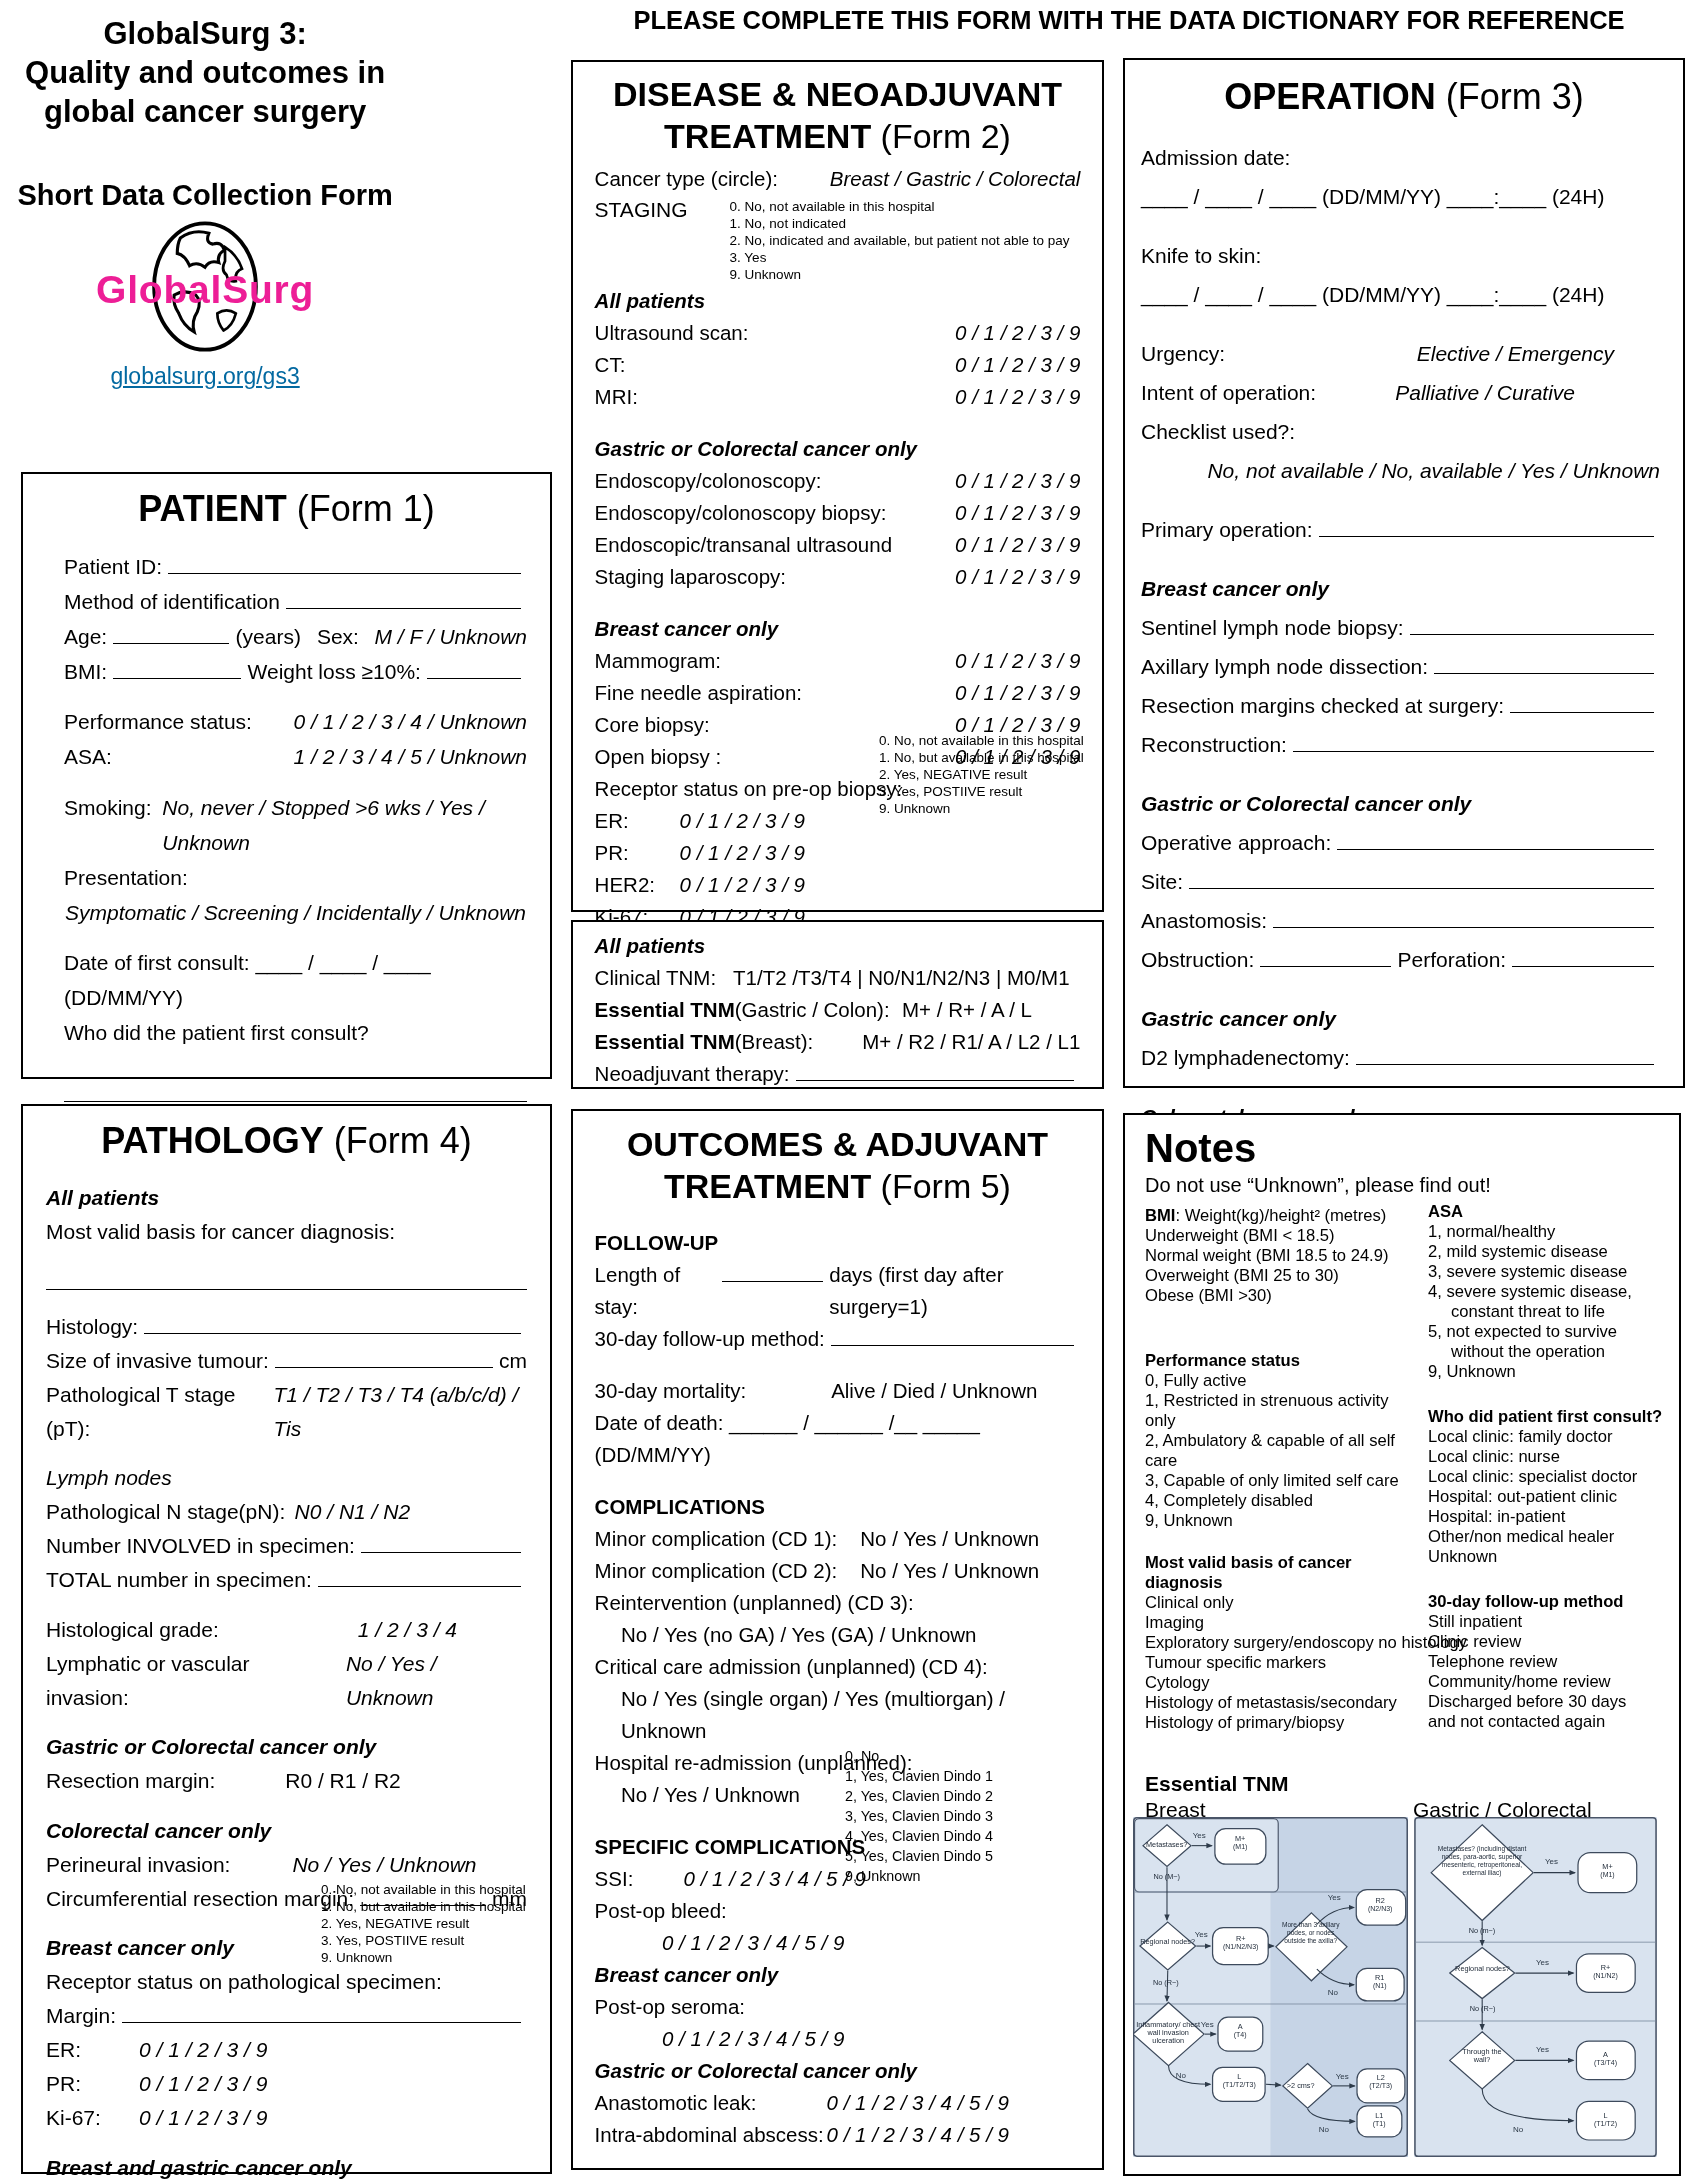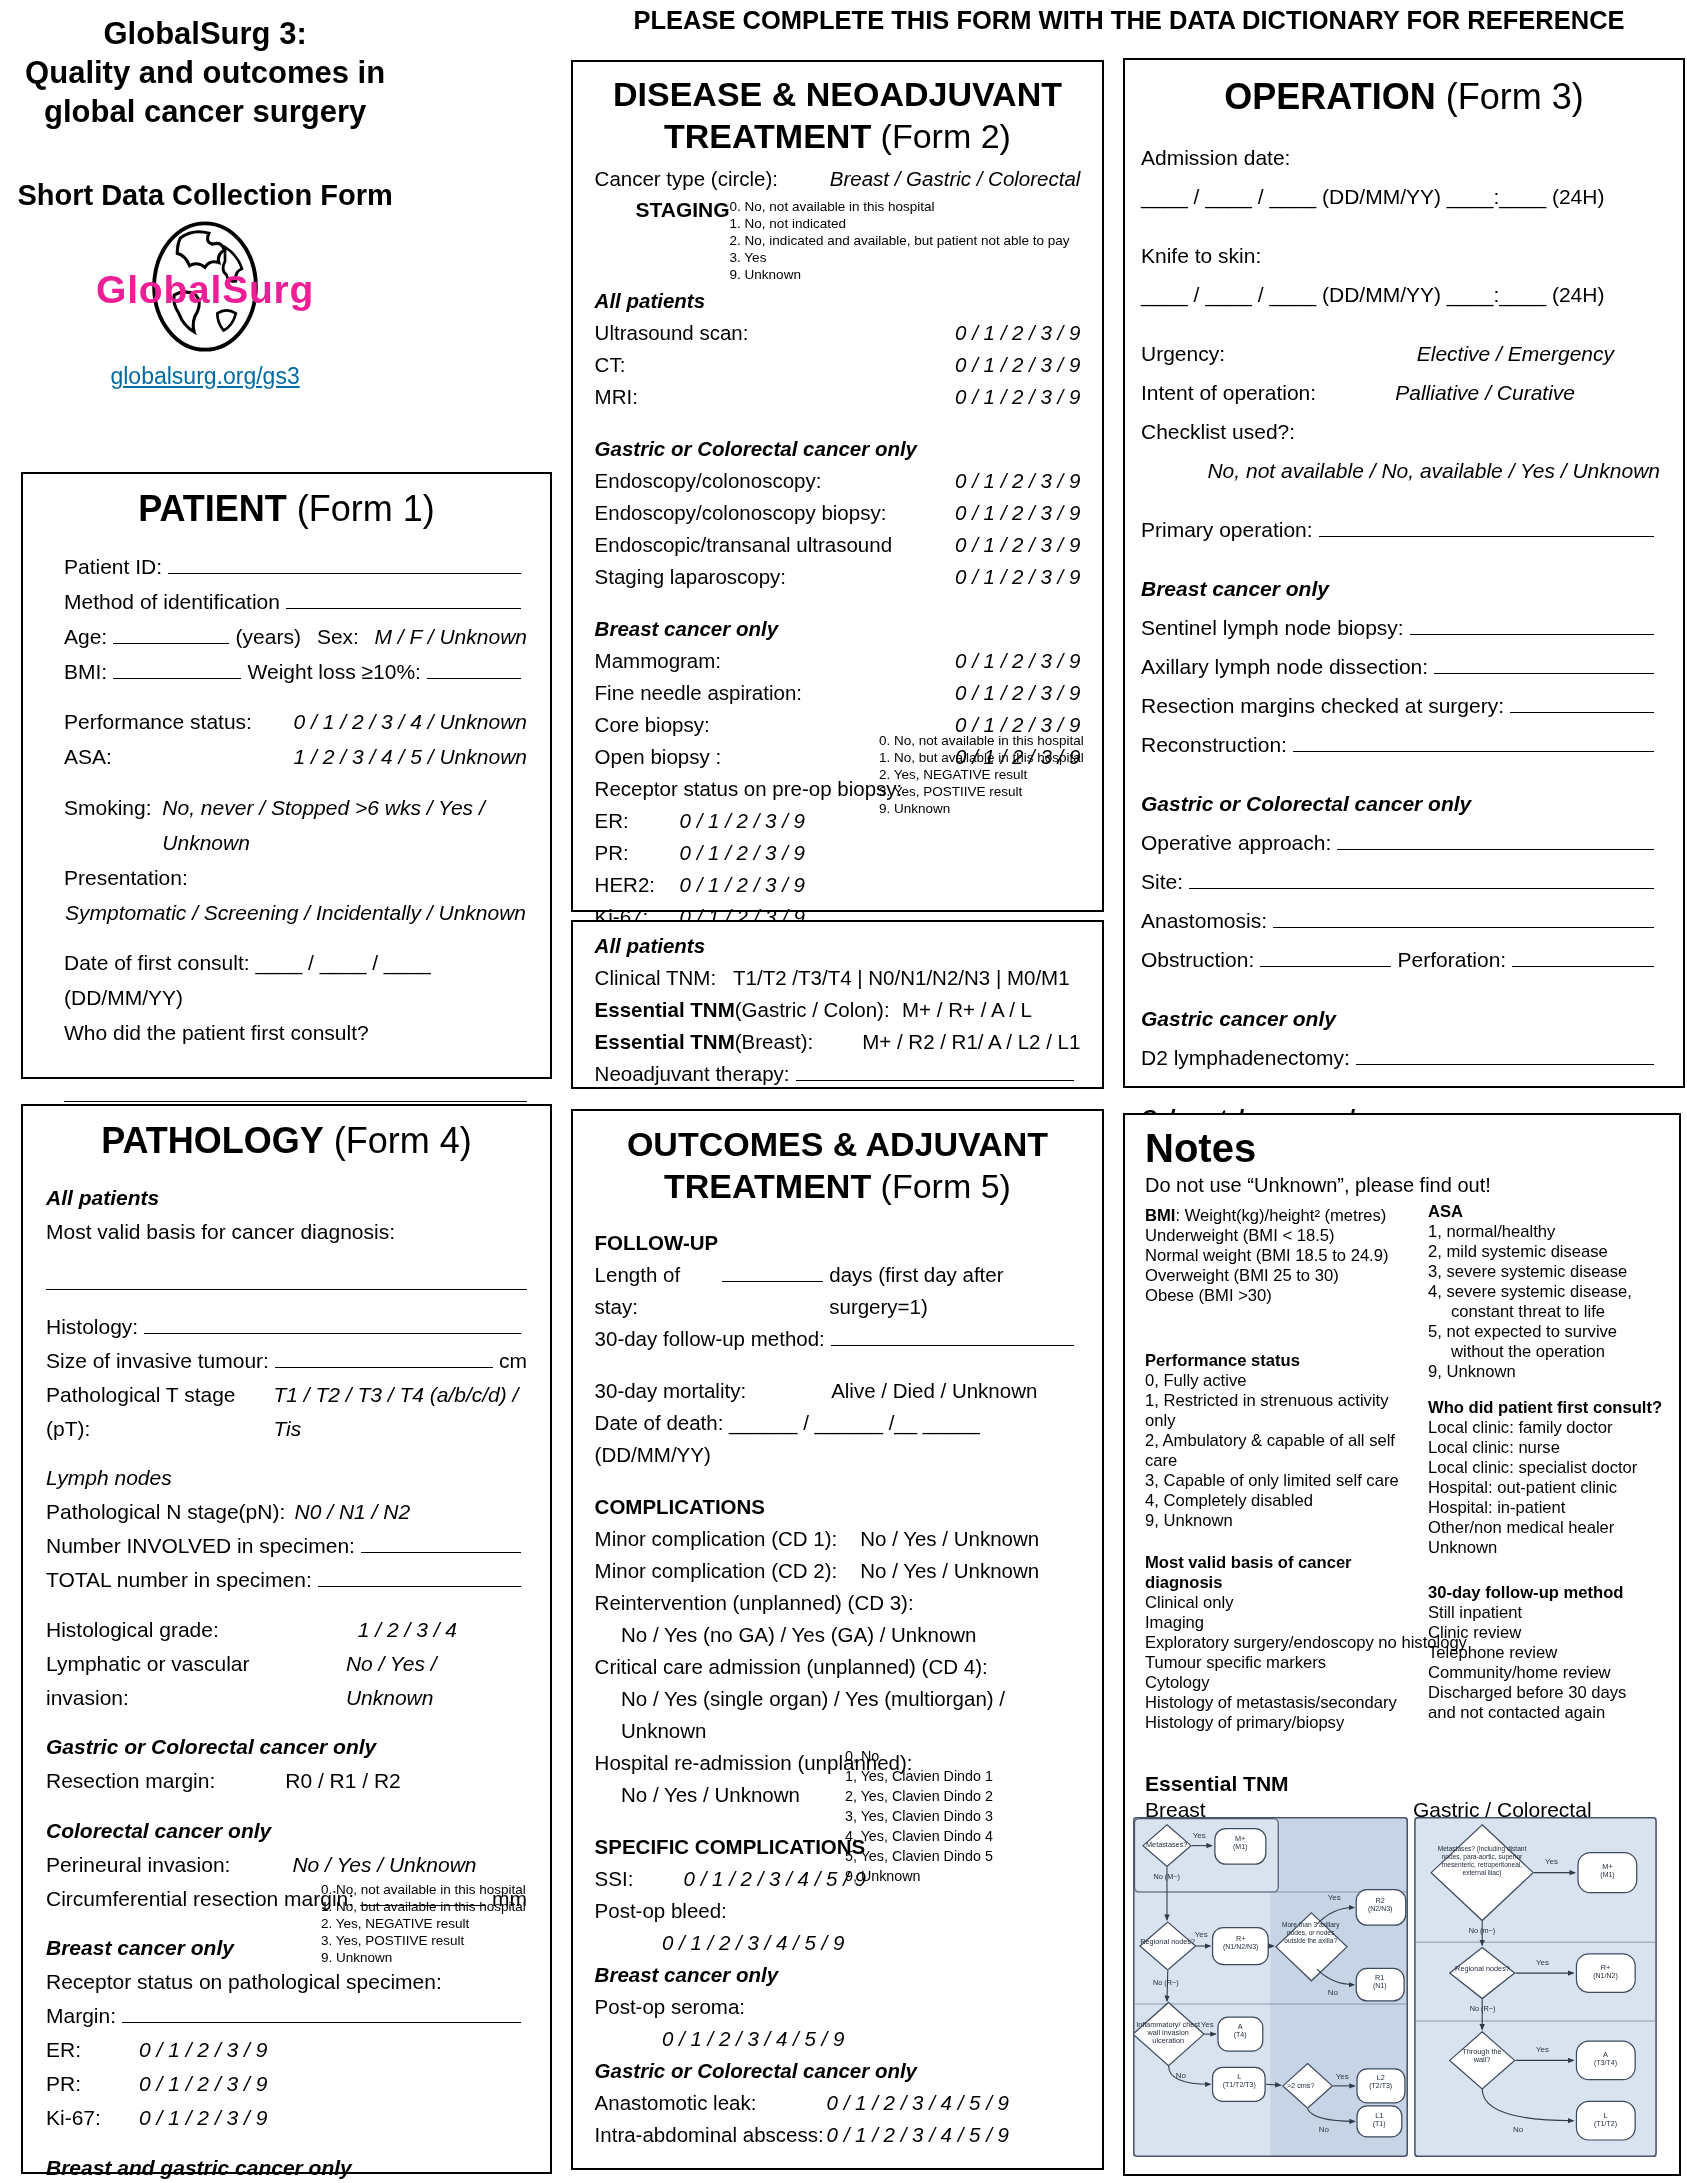--- a/index.html
+++ b/index.html
@@ -58,21 +58,21 @@
   .cont{padding-left:23px;}
   .wide{white-space:nowrap;}
   #essh{position:absolute;left:20px;top:657px;font-size:21px;font-weight:bold;}
   #essb{position:absolute;left:20px;top:683px;font-size:21px;}
   #essg{position:absolute;left:288px;top:683px;font-size:21px;}
   .fcpanel{position:absolute;}
   .fc-lab{position:absolute;text-align:center;font-size:7.3px;line-height:8px;color:#1c2735;}
   .fc-lab .fc-s{display:block;font-size:7px;}
   .fc-yn{position:absolute;font-size:8px;color:#2c3947;}
   .staging{display:flex;padding:0 21.6px;margin:3.1px 0 1.5px;}
-  .staging .slbl{flex:0 0 135px;font-weight:bold;font-size:21px;line-height:23px;text-align:right;}
+  .staging .slbl{flex:0 0 135px;font-weight:normal;font-size:21px;line-height:23px;}
   .lblw{flex:0 0 auto;}
 </style>
 </head>
 <body>
 
 <div id="masthead">
   <div class="t">GlobalSurg 3:</div>
   <div class="t">Quality and outcomes in</div>
   <div class="t">global cancer surgery</div>
   <div class="sub">Short Data Collection Form</div>
@@ -623,21 +623,21 @@
       <div class="nh">ASA</div>
       <div>1, normal/healthy</div>
       <div>2, mild systemic disease</div>
       <div>3, severe systemic disease</div>
       <div>4, severe systemic disease,</div>
       <div class="cont">constant threat to life</div>
       <div>5, not expected to survive</div>
       <div class="cont">without the operation</div>
       <div>9, Unknown</div>
     </div>
-    <div style="margin-top:16px">
+    <div style="margin-top:25px">
       <div class="nh">Who did patient first consult?</div>
       <div>Local clinic: family doctor</div>
       <div>Local clinic: nurse</div>
       <div>Local clinic: specialist doctor</div>
       <div>Hospital: out-patient clinic</div>
       <div>Hospital: in-patient</div>
       <div>Other/non medical healer</div>
       <div>Unknown</div>
     </div>
     <div style="margin-top:25px">

